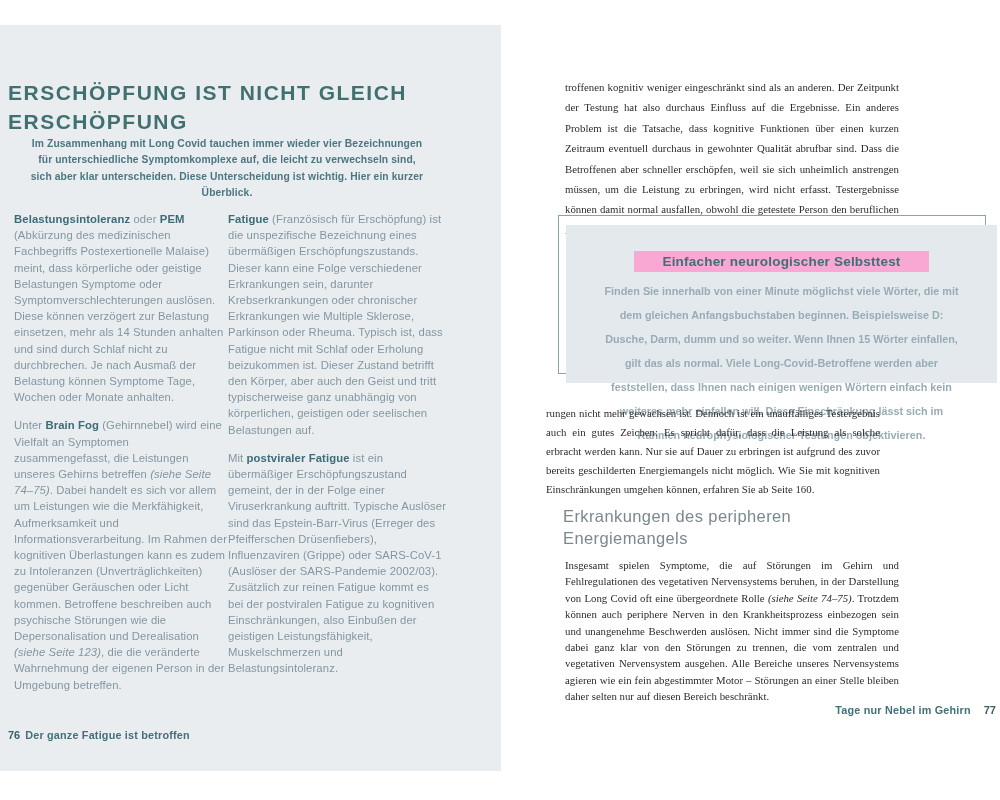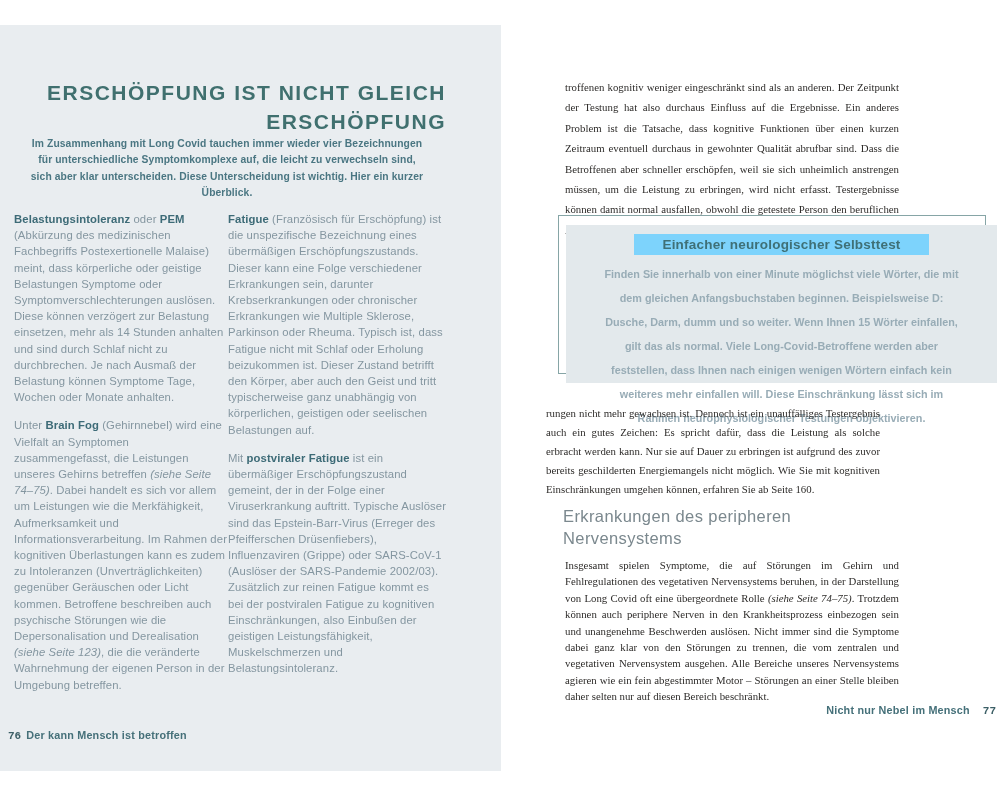--- a/index.html
+++ b/index.html
@@ -10,42 +10,42 @@
   }
   .abs{position:absolute;}
 
   
   .left-page{
     left:0;top:25px;width:501px;height:746px;
     background:#e9edf0;
   }
   .lp-title{
     left:8px;top:53px;width:438px;
-    text-align:right;color:#40706f;font-weight:700;
+    text-align:left;color:#40706f;font-weight:700;
     font-size:21px;line-height:29px;letter-spacing:1.5px;
   }
   .lp-subtitle{
     left:30px;top:111px;width:394px;
     text-align:center;color:#4a7682;font-weight:700;
     font-size:10.3px;line-height:16.4px;letter-spacing:.1px;
   }
   .lp-col{
     color:#8496a0;font-size:11.3px;line-height:16.2px;letter-spacing:.1px;
   }
   .lp-col-1{left:14px;top:186px;width:213px;}
   .lp-col-2{left:228px;top:186px;width:218px;}
   .lp-para{margin:0;}
   .lp-para + .lp-para{margin-top:12px;}
   .seg-bold{font-weight:700;color:#3d6b77;}
   .seg-italic{font-style:italic;}
 
   .lp-footer{
     left:8px;top:704px;display:flex;align-items:baseline;gap:5px;
   }
-  .page-num{color:#3c5f66;font-weight:700;font-size:11px;font-family:Liberation Mono, monospace;}
+  .page-num{color:#3c5f66;font-weight:700;font-size:11px;}
   .footer-label{color:#457079;font-weight:700;font-size:10.8px;letter-spacing:.2px;}
 
   
   .rp-serif{
     font-family:"Liberation Serif",serif;color:#2e2c2a;
     text-align:justify;font-size:10.8px;
   }
   .rp-para1{left:565px;top:77px;width:334px;line-height:20.4px;}
   .rp-para2{left:546px;top:404px;width:334px;line-height:19px;}
   .rp-para3{left:565px;top:557px;width:334px;line-height:16.4px;}
@@ -54,22 +54,22 @@
 
   .box-outline{
     left:558px;top:215px;width:426px;height:157px;
     border:1px solid #86a5a6;background:transparent;
   }
   .box-fill{
     left:566px;top:225px;width:431px;height:158px;
     background:#e3e9ec;text-align:center;
   }
   .box-title{
-    display:inline-block;margin-top:9px;padding:3px 28px;
-    background:#7dd3fc;color:#3f7076;font-weight:700;font-size:13.5px;
+    display:inline-block;margin-top:26px;padding:3px 28px;
+    background:#f9a8d4;color:#3f7076;font-weight:700;font-size:13.5px;
     letter-spacing:.2px;
   }
   .box-body{
     margin:7px 38px 0 38px;color:#98acb6;font-weight:600;
     font-size:10.8px;line-height:24px;
   }
 
   .rp-heading{
     left:563px;top:506px;width:310px;
     color:#7b888e;font-size:16.5px;line-height:21.5px;
@@ -94,38 +94,38 @@
     <p class="lp-para"><span class="seg-plain">Unter </span><span class="seg-bold">Brain Fog</span><span class="seg-plain"> (Gehirnnebel) wird eine Vielfalt an Symptomen zusammengefasst, die Leistungen unseres Gehirns betreffen </span><span class="seg-italic">(siehe Seite 74–75)</span><span class="seg-plain">. Dabei handelt es sich vor allem um Leistungen wie die Merkfähigkeit, Aufmerksamkeit und Informationsverarbeitung. Im Rahmen der kognitiven Überlastungen kann es zudem zu Intoleranzen (Unverträglichkeiten) gegenüber Geräuschen oder Licht kommen. Betroffene beschreiben auch psychische Störungen wie die Depersonalisation und Derealisation </span><span class="seg-italic">(siehe Seite 123)</span><span class="seg-plain">, die die veränderte Wahrnehmung der eigenen Person in der Umgebung betreffen.</span></p>
   </div>
 
   <div class="abs lp-col lp-col-2">
     <p class="lp-para"><span class="seg-bold">Fatigue</span><span class="seg-plain"> (Französisch für Erschöpfung) ist die unspezifische Bezeichnung eines übermäßigen Erschöpfungszustands. Dieser kann eine Folge verschiedener Erkrankungen sein, darunter Krebserkrankungen oder chronischer Erkrankungen wie Multiple Sklerose, Parkinson oder Rheuma. Typisch ist, dass Fatigue nicht mit Schlaf oder Erholung beizukommen ist. Dieser Zustand betrifft den Körper, aber auch den Geist und tritt typischerweise ganz unabhängig von körperlichen, geistigen oder seelischen Belastungen auf.</span></p>
     <p class="lp-para"><span class="seg-plain">Mit </span><span class="seg-bold">postviraler Fatigue</span><span class="seg-plain"> ist ein übermäßiger Erschöpfungszustand gemeint, der in der Folge einer Viruserkrankung auftritt. Typische Auslöser sind das Epstein-Barr-Virus (Erreger des Pfeifferschen Drüsenfiebers), Influenzaviren (Grippe) oder SARS-CoV-1 (Auslöser der SARS-Pandemie 2002/03). Zusätzlich zur reinen Fatigue kommt es bei der postviralen Fatigue zu kognitiven Einschränkungen, also Einbußen der geistigen Leistungsfähigkeit, Muskelschmerzen und Belastungsintoleranz.</span></p>
   </div>
 
   <div class="abs lp-footer">
     <span class="page-num">76</span>
-    <span class="footer-label">Der kann Mensch ist betroffen</span>
+    <span class="footer-label">Der ganze Fatigue ist betroffen</span>
   </div>
 </div>
 
 <div>
 
   <div class="abs rp-serif rp-para1">troffenen kognitiv weniger eingeschränkt sind als an anderen. Der Zeitpunkt der Testung hat also durchaus Einfluss auf die Ergebnisse. Ein anderes Problem ist die Tatsache, dass kognitive Funktionen über einen kurzen Zeitraum eventuell durchaus in gewohnter Qualität abrufbar sind. Dass die Betroffenen aber schneller erschöpfen, weil sie sich unheimlich anstrengen müssen, um die Leistung zu erbringen, wird nicht erfasst. Testergebnisse können damit normal ausfallen, obwohl die getestete Person den beruflichen Anforde-</div>
 
   <div class="abs box-outline"></div>
 
   <div class="abs box-fill">
     <div class="box-title">Einfacher neurologischer Selbsttest</div>
     <div class="box-body">Finden Sie innerhalb von einer Minute möglichst viele Wörter, die mit dem gleichen Anfangsbuchstaben beginnen. Beispielsweise D: Dusche, Darm, dumm und so weiter. Wenn Ihnen 15 Wörter einfallen, gilt das als normal. Viele Long-Covid-Betroffene werden aber feststellen, dass Ihnen nach einigen wenigen Wörtern einfach kein weiteres mehr einfallen will. Diese Einschränkung lässt sich im Rahmen neurophysiologischer Testungen objektivieren.</div>
   </div>
 
   <div class="abs rp-serif rp-para2">rungen nicht mehr gewachsen ist. Dennoch ist ein unauffälliges Testergebnis auch ein gutes Zeichen: Es spricht dafür, dass die Leistung als solche erbracht werden kann. Nur sie auf Dauer zu erbringen ist aufgrund des zuvor bereits geschilderten Energiemangels nicht möglich. Wie Sie mit kognitiven Einschränkungen umgehen können, erfahren Sie ab Seite 160.</div>
 
-  <div class="abs rp-heading">Erkrankungen des peripheren Nervensystems</div>
+  <div class="abs rp-heading">Erkrankungen des peripheren Energiemangels</div>
 
   <div class="abs rp-serif rp-para3"><span class="seg-plain">Insgesamt spielen Symptome, die auf Störungen im Gehirn und Fehlregulationen des vegetativen Nervensystems beruhen, in der Darstellung von Long Covid oft eine übergeordnete Rolle </span><span class="seg-italic">(siehe Seite 74–75)</span><span class="seg-plain">. Trotzdem können auch periphere Nerven in den Krankheitsprozess einbezogen sein und unangenehme Beschwerden auslösen. Nicht immer sind die Symptome dabei ganz klar von den Störungen zu trennen, die vom zentralen und vegetativen Nervensystem ausgehen. Alle Bereiche unseres Nervensystems agieren wie ein fein abgestimmter Motor – Störungen an einer Stelle bleiben daher selten nur auf diesen Bereich beschränkt.</span></div>
 
   <div class="abs rp-footer">
-    <span class="footer-label">Nicht nur Nebel im Mensch</span>
+    <span class="footer-label">Tage nur Nebel im Gehirn</span>
     <span class="page-num">77</span>
   </div>
 </div>
 
 </body></html>

